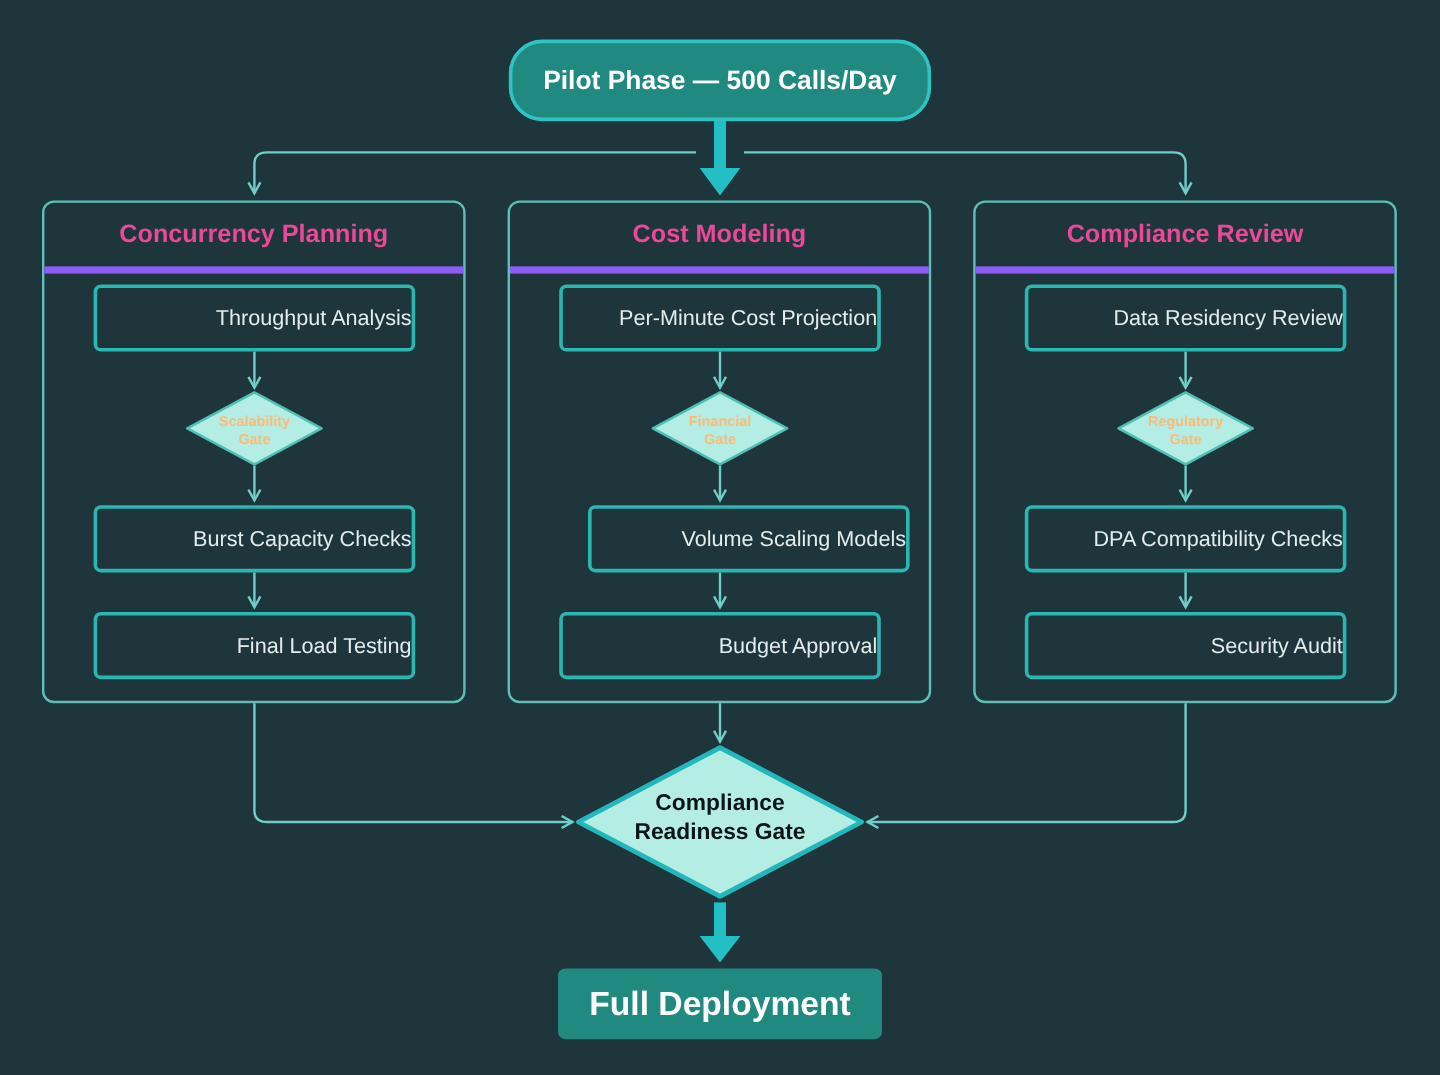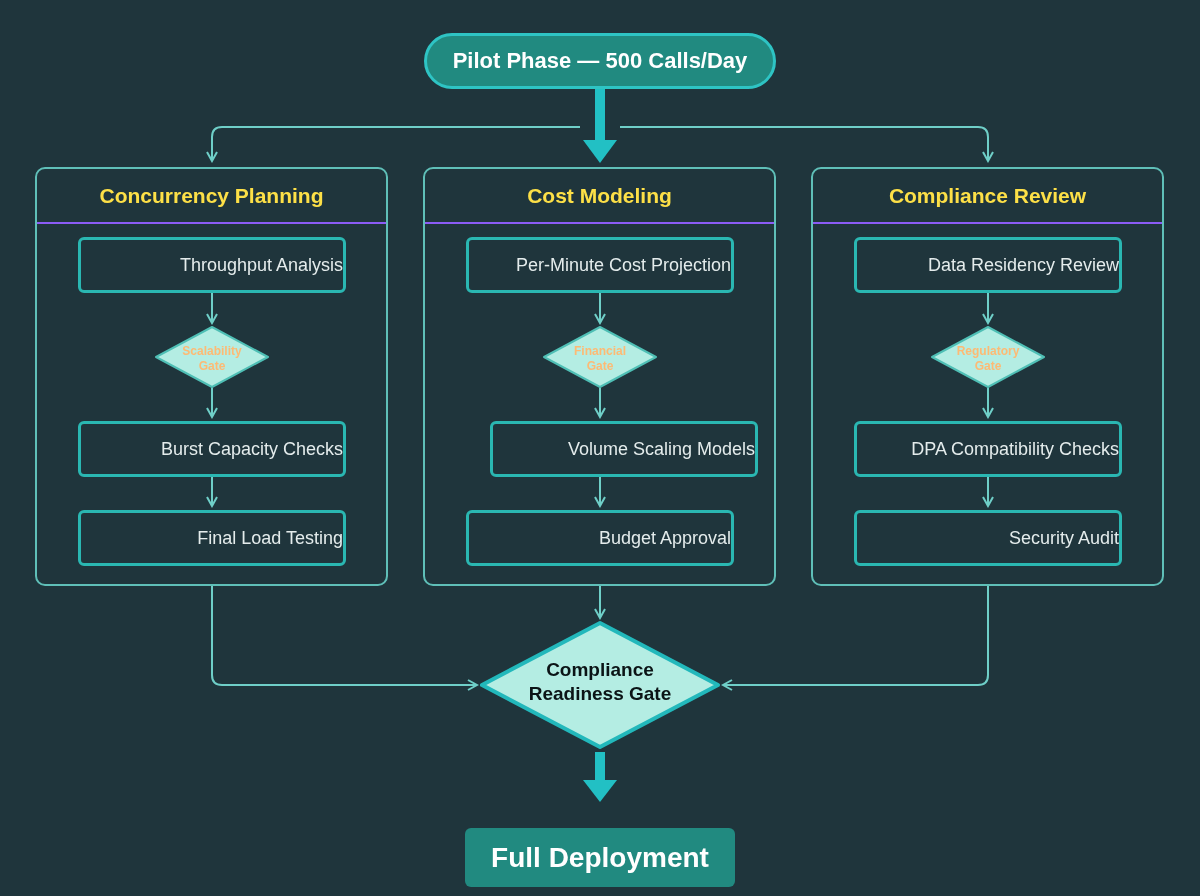--- a/index.html
+++ b/index.html
@@ -5,33 +5,33 @@
     html, body { margin: 0; padding: 0; }
     body {
       width: 1200px; height: 896px;
       background: #1f353c;
       font-family: "Liberation Sans", "DejaVu Sans", sans-serif;
       position: relative; overflow: hidden;
     }
     svg#lines { position: absolute; left: 0; top: 0; }
     .abs { position: absolute; box-sizing: border-box; }
     .start {
-      left: 424px; top: 33px; width: 352px; height: 56px;
+      left: 424px; top: 33px; width: 352px; height: 68px;
       background: #218a80; border: 3px solid #2ec4c4; border-radius: 28px;
       color: #ffffff; font-weight: bold; font-size: 22px;
       display: flex; align-items: center; justify-content: center;
     }
     .lane {
       width: 353px; height: 419px; top: 167px;
       border: 2px solid #5fbfb8; border-radius: 10px;
     }
     .lane-header {
       position: absolute; left: 0; right: 0; top: 0; height: 53px;
-      border-bottom: 2px solid #8b5cf6;
-      color: #fde047; font-weight: bold; font-size: 21px;
+      border-bottom: 6px solid #8b5cf6;
+      color: #ec4899; font-weight: bold; font-size: 21px;
       display: flex; align-items: center; justify-content: center;
     }
     .step {
       width: 268px; height: 56px;
       border: 3px solid #2ab7b2; border-radius: 6px;
       color: #e4ecec; font-size: 18px;
       display: flex; align-items: center; justify-content: flex-end;
       background: #1f353c;
     }
     .gate-label {
@@ -39,21 +39,21 @@
       text-align: center; line-height: 15px; width: 100px;
     }
     .prod-label {
       color: #0b1416; font-weight: bold; font-size: 19px;
       text-align: center; line-height: 24px; width: 200px;
     }
     .final {
       left: 465px; top: 807px; width: 270px; height: 59px;
       background: #218a80; border-radius: 6px;
       color: #ffffff; font-weight: bold; font-size: 28px;
-      display: flex; align-items: center; justify-content: center; margin-top: 21px;
+      display: flex; align-items: center; justify-content: center;
     }
   </style>
 </head>
 <body>
 
 <svg id="lines" width="1200" height="896">
   <defs>
     <marker id="arrow-open" viewBox="0 0 12 12" refX="10" refY="6" markerWidth="12" markerHeight="12" markerUnits="userSpaceOnUse" orient="auto">
       <path d="M1,1 L10,6 L1,11" fill="none" stroke="#6fcfc8" stroke-width="2"></path>
     </marker>

